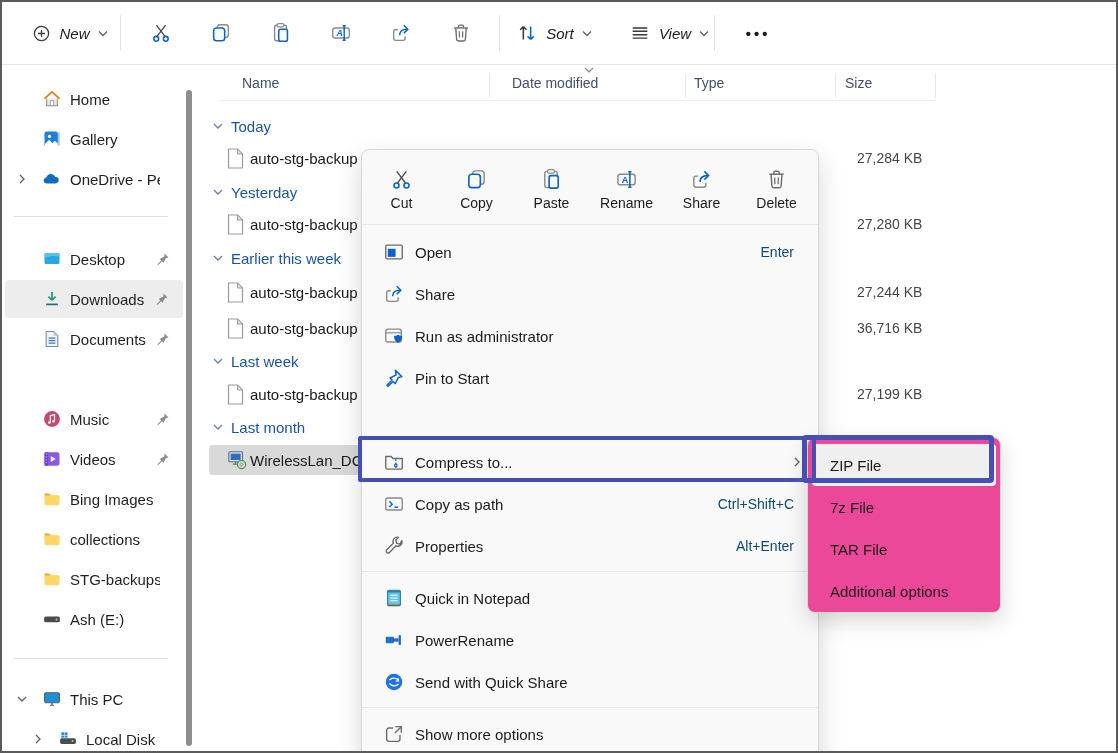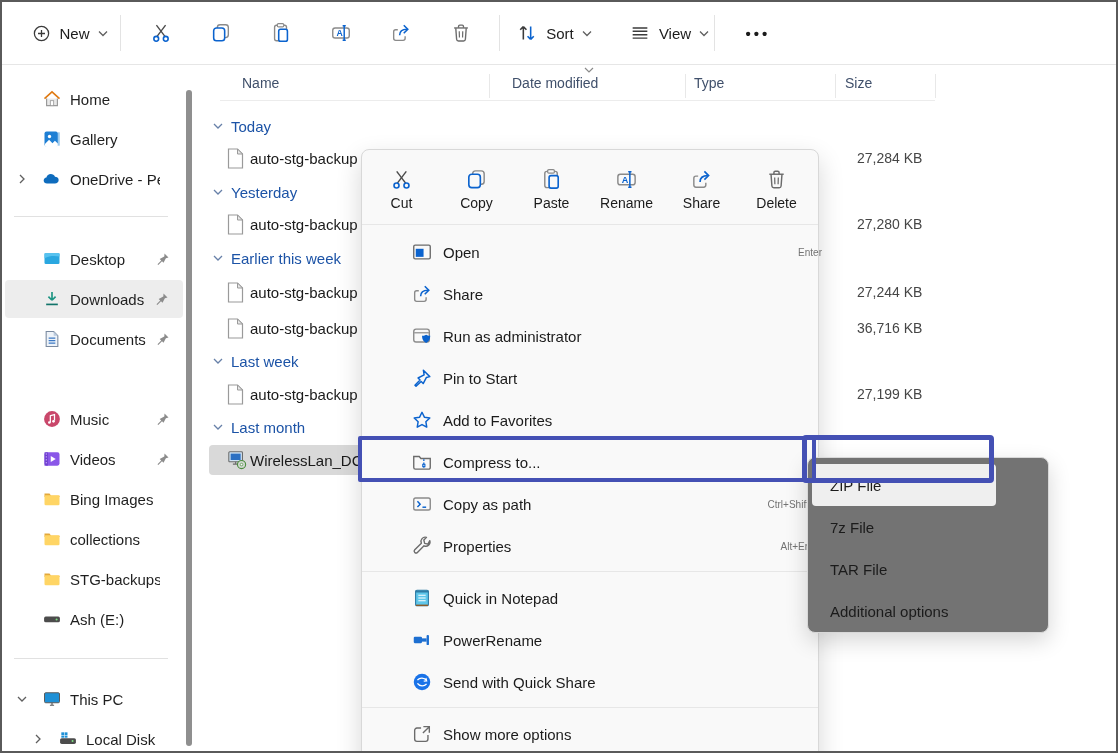--- a/index.html
+++ b/index.html
@@ -1,19 +1,19 @@
 <!DOCTYPE html>
 <html><head>
 <meta charset="utf-8">
 <style>
   html,body{margin:0;padding:0;background:#ffffff;font-family:"Liberation Sans","DejaVu Sans",sans-serif;}
   #app{position:relative;width:1118px;height:753px;box-sizing:border-box;border:2px solid #5a5a5a;background:#fff;overflow:hidden;}
   
   .toolbar{position:absolute;left:0;top:0;width:100%;height:62px;background:#fff;border-bottom:1px solid #e6e6e6;}
-  .tbtn{position:absolute;top:10px;height:42px;display:flex;align-items:center;justify-content:center;gap:8px;background:transparent;border:none;cursor:pointer;font-family:inherit;}
+  .tbtn{position:absolute;top:10px;height:42px;display:flex;align-items:center;justify-content:center;gap:8px;background:transparent;border:none;cursor:pointer;font-family:inherit;font-style:italic;}
   .tbtn span.lbl{font-size:15px;color:#1b1b1b;}
   .vdiv{position:absolute;top:13px;height:36px;width:1px;background:#e3e3e3;}
   .dots{letter-spacing:3px;font-size:15px;color:#1b1b1b;font-weight:bold;}
   
   .sidebar{position:absolute;left:0;top:64px;width:194px;height:687px;background:#fff;}
   .side-item{position:absolute;left:0;width:182px;height:38px;display:flex;align-items:center;cursor:pointer;}
   .side-item .chev{position:absolute;left:14px;width:12px;height:12px;}
   .side-item .sic{position:absolute;left:40px;width:20px;height:20px;}
   .side-item .slbl{position:absolute;left:68px;right:24px;font-size:15px;color:#1f1f1f;white-space:nowrap;overflow:hidden;}
   .side-item .pin{position:absolute;right:14px;width:14px;height:14px;}
@@ -34,27 +34,27 @@
   .frow .fname{position:absolute;left:53px;width:108px;font-size:15px;color:#1a1a1a;white-space:nowrap;overflow:hidden;}
   .frow .fsize{position:absolute;left:660px;font-size:14px;color:#464646;white-space:nowrap;}
   .frow.sel .selbg{position:absolute;left:12px;top:1px;width:153px;height:30px;background:#d9d9d9;border-radius:4px;}
   .frow .fic,.frow .fname,.frow .fsize{z-index:1}
   
   .cmenu{position:absolute;left:359px;top:147px;width:456px;height:621px;background:#f9f9f9;border:1px solid #d8d8d8;border-radius:8px;box-shadow:0 10px 26px rgba(0,0,0,.16);z-index:10;}
   .qrow{position:absolute;left:2px;top:8px;width:450px;height:62px;display:flex;}
   .qa{width:75px;display:flex;flex-direction:column;align-items:center;justify-content:center;gap:4px;cursor:pointer;}
   .qa .qlbl{font-size:14px;color:#1b1b1b;}
   .msep{position:absolute;left:0;width:100%;height:1px;background:#e7e7e7;}
-  .mi{position:absolute;left:0;width:100%;height:42px;display:flex;align-items:center;cursor:pointer;margin-left:28px;}
+  .mi{position:absolute;left:0;width:100%;height:42px;display:flex;align-items:center;cursor:pointer;}
   .mi .mic{position:absolute;left:21px;width:22px;height:22px;}
   .mi .mlbl{position:absolute;left:53px;font-size:15px;color:#1b1b1b;white-space:nowrap;}
-  .mi .msc{position:absolute;right:24px;font-size:10px;color:#737373;}
+  .mi .msc{position:absolute;right:24px;font-size:14px;color:#0c4a6e;}
   .mi .sub-chev{position:absolute;right:15px;width:12px;height:12px;}
   
-  .smenu{position:absolute;left:805px;top:455px;width:192px;height:174px;background:#737373;border:1px solid #d8d8d8;border-radius:8px;box-shadow:0 8px 22px rgba(0,0,0,.16);z-index:20;padding-left:48px;}
+  .smenu{position:absolute;left:805px;top:435px;width:192px;height:174px;background:#ec4899;border:1px solid #d8d8d8;border-radius:8px;box-shadow:0 8px 22px rgba(0,0,0,.16);z-index:20;}
   .smi{position:absolute;left:4px;width:184px;height:42px;display:flex;align-items:center;cursor:pointer;border-radius:4px;}
   .smi .slbl2{position:absolute;left:18px;font-size:15px;color:#1b1b1b;white-space:nowrap;}
   .smi.hl{background:#efefef;}
   
   .anno{position:absolute;border-style:solid;border-color:#4450b4;background:transparent;pointer-events:none;}
   .anno.compress{left:356px;top:434px;width:450px;height:38px;border-width:4px;border-radius:2px;z-index:50;}
   .anno.zip{left:800px;top:433px;width:182px;height:38px;border-width:5px;border-radius:4px;z-index:60;}
 </style>
 </head>
 <body>
@@ -484,26 +484,20 @@
           <path d="M16.5 10.5c1.6 1 3.2 1.3 4.5 1.3 0 4-1.6 6.6-4.5 7.9-2.9-1.3-4.5-3.9-4.5-7.9 1.3 0 2.9-.3 4.5-1.3z" fill="#0b63ce"></path>
         </svg>
       <span class="mlbl">Run as administrator</span>
     </div>
     <div class="mi" style="top:207px">
       <svg class="mic" viewBox="0 0 24 24">
           <path d="M13.5 3.5l7 7-3.8 1-3.4 6.6-2.2-2.2L5.5 21l-1.2-1.2 5.6-5.6-2.2-2.2 6.6-3.4z" fill="none" stroke="#0b63ce" stroke-width="1.6" stroke-linejoin="round"></path>
         </svg>
       <span class="mlbl">Pin to Start</span>
     </div>
-    <div class="mi" style="top:249px">
-      <svg class="mic" viewBox="0 0 24 24">
-          <path d="M12 3.6l2.6 5.3 5.9.9-4.3 4.1 1 5.9-5.2-2.8-5.2 2.8 1-5.9-4.3-4.1 5.9-.9z" fill="none" stroke="#0b63ce" stroke-width="1.6" stroke-linejoin="round"></path>
-        </svg>
-      <span class="mlbl">Add to Favorites</span>
-    </div>
     <div class="mi" style="top:291px">
       <svg class="mic" viewBox="0 0 24 24">
           <path d="M3 6h6l1.8 2.2H21V18a1.8 1.8 0 0 1-1.8 1.8H4.8A1.8 1.8 0 0 1 3 18z" fill="none" stroke="#6b6b6b" stroke-width="1.5"></path>
           <path d="M14 9v10" stroke="#0b63ce" stroke-width="1.4" stroke-dasharray="2 1.6"></path>
           <rect x="12.8" y="14.5" width="2.4" height="2.6" fill="none" stroke="#0b63ce" stroke-width="1.1"></rect>
         </svg>
       <span class="mlbl">Compress to...</span>
       <svg class="sub-chev" viewBox="0 0 12 12">
           <path d="M4 2l4 4-4 4" fill="none" stroke="#5f5f5f" stroke-width="1.3"></path>
         </svg>

